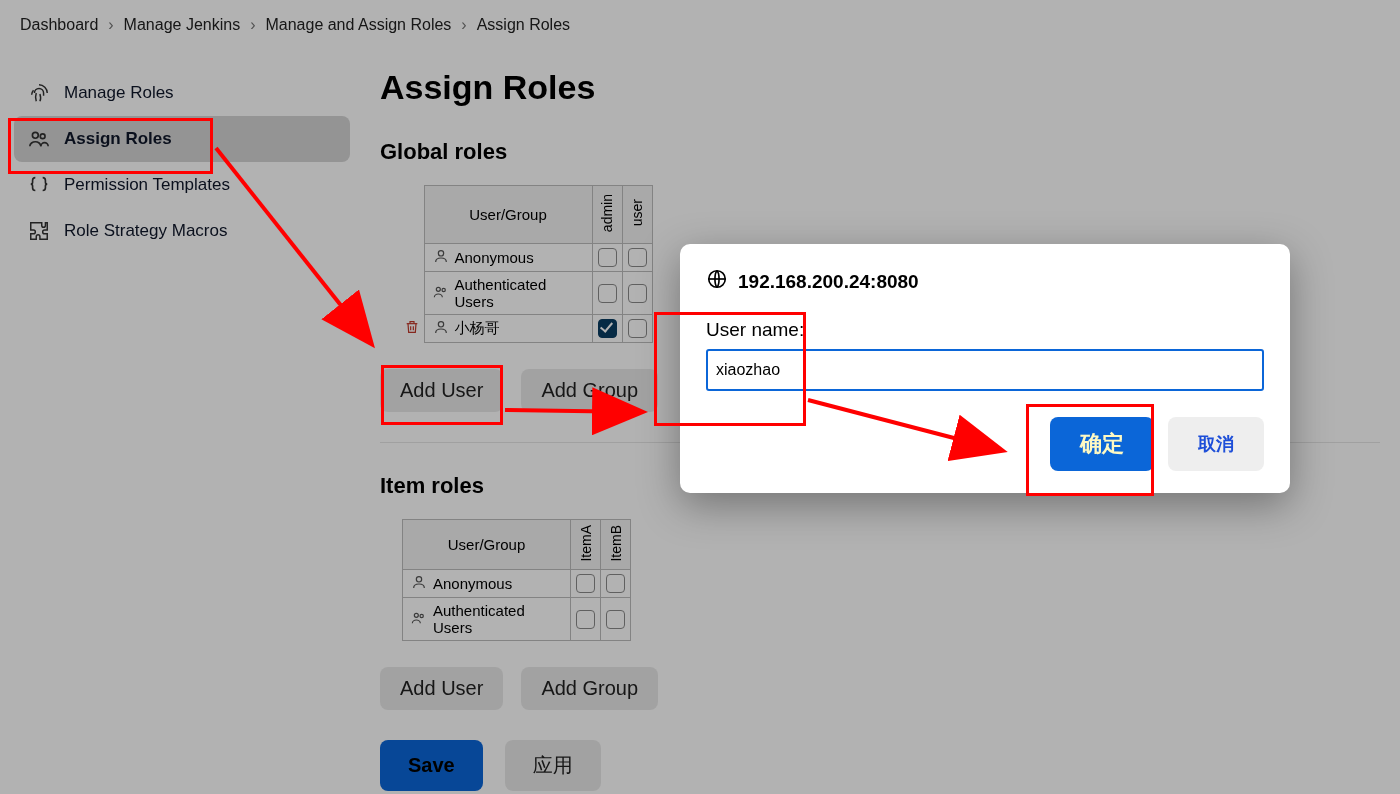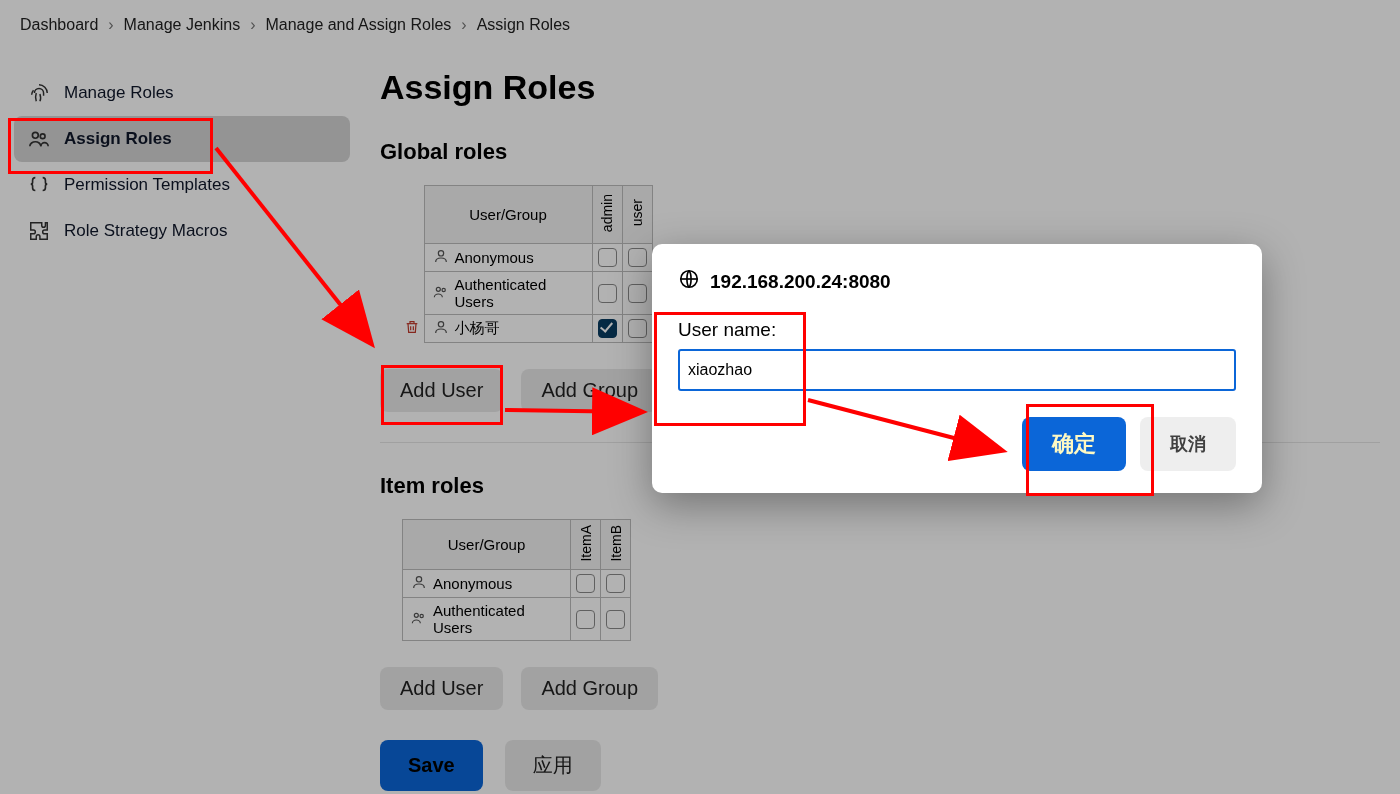--- a/index.html
+++ b/index.html
@@ -49,27 +49,27 @@
   .btn.blue { background: #0b66d8; color: #000000; font-weight: 600; padding: 12px 28px; }
 
   .footer-btns { display: flex; gap: 22px; margin-top: 20px; }
   .footer-btns .btn { padding: 12px 28px; }
 
   
   .red-box { position: absolute; border: 3px solid #ff0000; z-index: 60; pointer-events: none; }
   svg.arrows { position: absolute; left: 0; top: 0; width: 1400px; height: 794px; z-index: 60; pointer-events: none; }
 
   
-  .dialog { position: absolute; left: 652px; top: 244px; width: 610px; background: #fff; border-radius: 10px; box-shadow: 0 12px 40px rgba(0,0,0,0.35); z-index: 50; padding: 24px 26px 22px 26px; }
+  .dialog { position: absolute; left: 680px; top: 244px; width: 610px; background: #fff; border-radius: 10px; box-shadow: 0 12px 40px rgba(0,0,0,0.35); z-index: 50; padding: 24px 26px 22px 26px; }
   .dlg-head { display: flex; align-items: center; gap: 10px; font-size: 19px; font-weight: 700; margin-bottom: 24px; }
   .dlg-label { font-size: 19px; margin-bottom: 8px; }
   .dlg-input { width: 100%; border: 2px solid #0b66d8; border-radius: 3px; font-size: 16px; padding: 10px 8px; outline: none; }
   .dlg-btns { display: flex; justify-content: flex-end; gap: 14px; margin-top: 26px; }
   .btn.primary { background: #0b66d8; color: #fef9c3; font-weight: 700; padding: 12px 30px; font-size: 22px; }
-  .btn.cancel { background: #eee; color: #404040; font-weight: 600; padding: 12px 30px; font-size: 18px; }
+  .btn.cancel { background: #eee; color: #1d4ed8; font-weight: 600; padding: 12px 30px; font-size: 18px; }
 </style>
 </head>
 <body>
 
 <div class="page">
 
   <div class="breadcrumbs">
     <span class="crumb">Dashboard</span>
     <span class="chev">›</span>
     <span class="crumb">Manage Jenkins</span>

